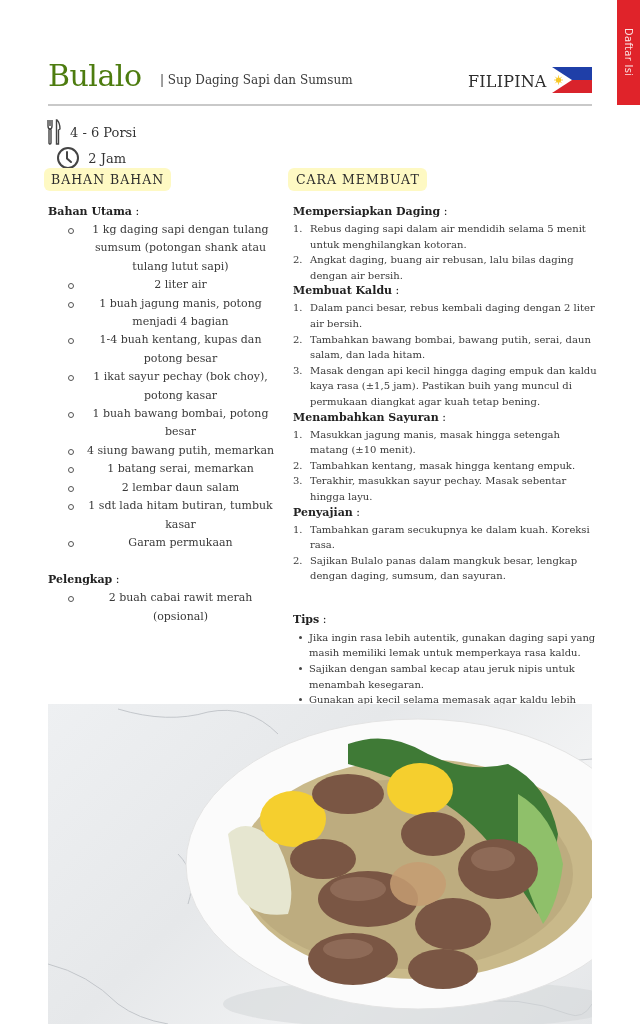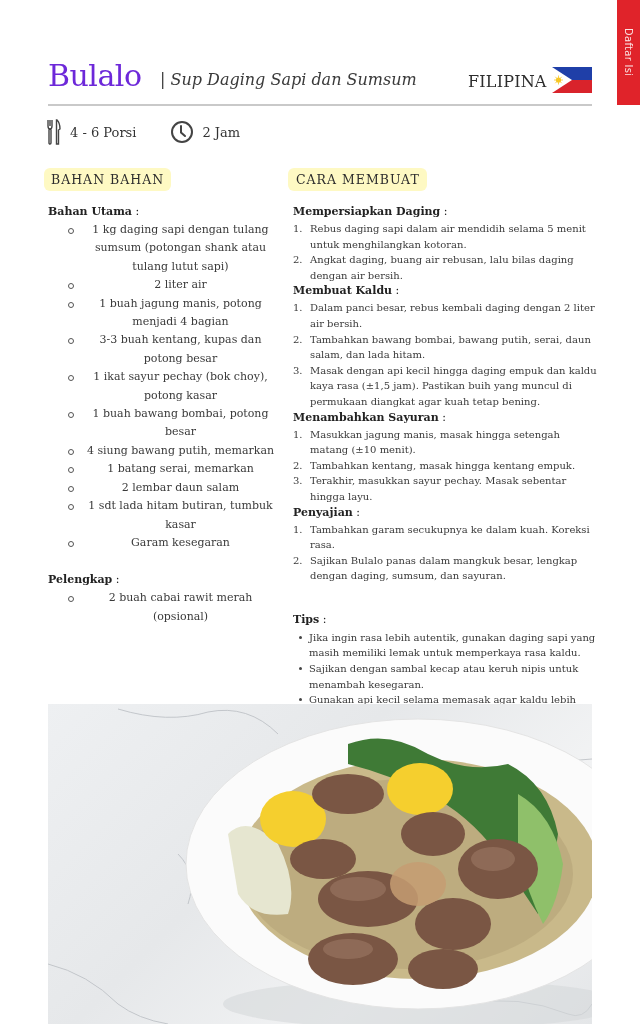--- a/index.html
+++ b/index.html
@@ -9,27 +9,27 @@
     .side-tab {
       position: absolute; top: 0; left: 617px; width: 23px; height: 105px;
       background: #e0232a; display: flex; align-items: center; justify-content: center;
     }
     .side-tab span {
       writing-mode: vertical-rl; color: #fbe3e3; font-family: "DejaVu Sans", sans-serif;
       font-size: 10px; letter-spacing: 0.3px;
     }
 
     .header { position: absolute; left: 48px; top: 58px; width: 544px; height: 48px; }
-    .title { position: absolute; left: 0; top: 0; font-size: 30px; color: #6d28d9; line-height: 36px; letter-spacing: -0.5px; }
-    .subtitle { position: absolute; left: 112px; top: 12px; font-size: 16px; color: #3a3a3a; line-height: 20px; font-style: italic; }
+    .title { position: absolute; left: 0; top: 0; font-size: 30px; color: #4d7c0f; line-height: 36px; letter-spacing: -0.5px; }
+    .subtitle { position: absolute; left: 112px; top: 12px; font-size: 12px; color: #3a3a3a; line-height: 20px; }
     .country { position: absolute; left: 420px; top: 14px; font-size: 16px; color: #2d2d2d; letter-spacing: 0.2px; }
     .flag { position: absolute; left: 504px; top: 9px; width: 40px; height: 26px; }
     .divider { position: absolute; left: 48px; top: 104px; width: 544px; height: 2px; background: #c9c9c9; }
 
-    .meta { position: absolute; top: 118px; left: 46px; height: 28px; display: flex; align-items: center; }
+    .meta { position: absolute; top: 118px; left: 46px; height: 28px; display: flex; align-items: center; flex-direction: column; }
     .meta-item { display: flex; align-items: center; margin-right: 34px; }
     .meta-item svg { margin-right: 8px; }
     .meta-item span { font-size: 13px; color: #333; }
 
     .badge {
       position: absolute; top: 168px; height: 23px; padding: 0 7px;
       background: #fef9c3; border-radius: 6px; font-size: 12.5px; letter-spacing: 1px;
       color: #2d2d2d; line-height: 23px;
     }
 
@@ -110,28 +110,28 @@
 
 <div class="badge" style="left:44px;">BAHAN BAHAN</div>
 <div class="badge" style="left:288px;padding-left:8px;">CARA MEMBUAT</div>
 
 <div class="col-left">
   <div class="group-title"><span>Bahan Utama</span><span class="colon"> :</span></div>
   <ul class="circle" style="margin-top:1px;">
     <li>1 kg daging sapi dengan tulang sumsum (potongan shank atau tulang lutut sapi)</li>
     <li>2 liter air</li>
     <li>1 buah jagung manis, potong menjadi 4 bagian</li>
-    <li>3-3 buah kentang, kupas dan potong besar</li>
+    <li>1-4 buah kentang, kupas dan potong besar</li>
     <li>1 ikat sayur pechay (bok choy), potong kasar</li>
     <li>1 buah bawang bombai, potong besar</li>
     <li>4 siung bawang putih, memarkan</li>
     <li>1 batang serai, memarkan</li>
     <li>2 lembar daun salam</li>
     <li>1 sdt lada hitam butiran, tumbuk kasar</li>
-    <li>Garam kesegaran</li>
+    <li>Garam permukaan</li>
   </ul>
   <div class="group-title" style="margin-top:20px;"><span>Pelengkap</span><span class="colon"> :</span></div>
   <ul class="circle" style="margin-top:1px;">
     <li>2 buah cabai rawit merah (opsional)</li>
   </ul>
 </div>
 
 <div class="col-right">
   <div class="group-title"><span>Mempersiapkan Daging</span><span class="colon"> :</span></div>
   <ol class="steps" style="margin-top:1px;">
@@ -152,21 +152,21 @@
   </ol>
   <div class="group-title"><span>Penyajian</span><span class="colon"> :</span></div>
   <ol class="steps" style="margin-top:1px;">
     <li><span class="num">1.</span><span>Tambahkan garam secukupnya ke dalam kuah. Koreksi rasa.</span></li>
     <li><span class="num">2.</span><span>Sajikan Bulalo panas dalam mangkuk besar, lengkap dengan daging, sumsum, dan sayuran.</span></li>
   </ol>
 
   <div class="group-title" style="margin-top:28px;"><span>Tips</span><span class="colon"> :</span></div>
   <ul class="dots" style="margin-top:2px;">
     <li>Jika ingin rasa lebih autentik, gunakan daging sapi yang masih memiliki lemak untuk memperkaya rasa kaldu.</li>
-    <li>Sajikan dengan sambal kecap atau keruh nipis untuk menambah kesegaran.</li>
+    <li>Sajikan dengan sambal kecap atau jeruk nipis untuk menambah kesegaran.</li>
     <li>Gunakan api kecil selama memasak agar kaldu lebih gurih dan tidak terlalu keruh.</li>
   </ul>
 </div>
 
 <div class="photo">
   <svg width="544" height="320" viewBox="0 0 544 320">
 
     <g stroke="#b9bdc2" stroke-width="1" fill="none" opacity="0.8">
       <path d="M70 5 Q120 20 160 8 Q200 0 230 30"></path>
       <path d="M0 260 Q40 270 70 300 Q90 315 120 320"></path>

